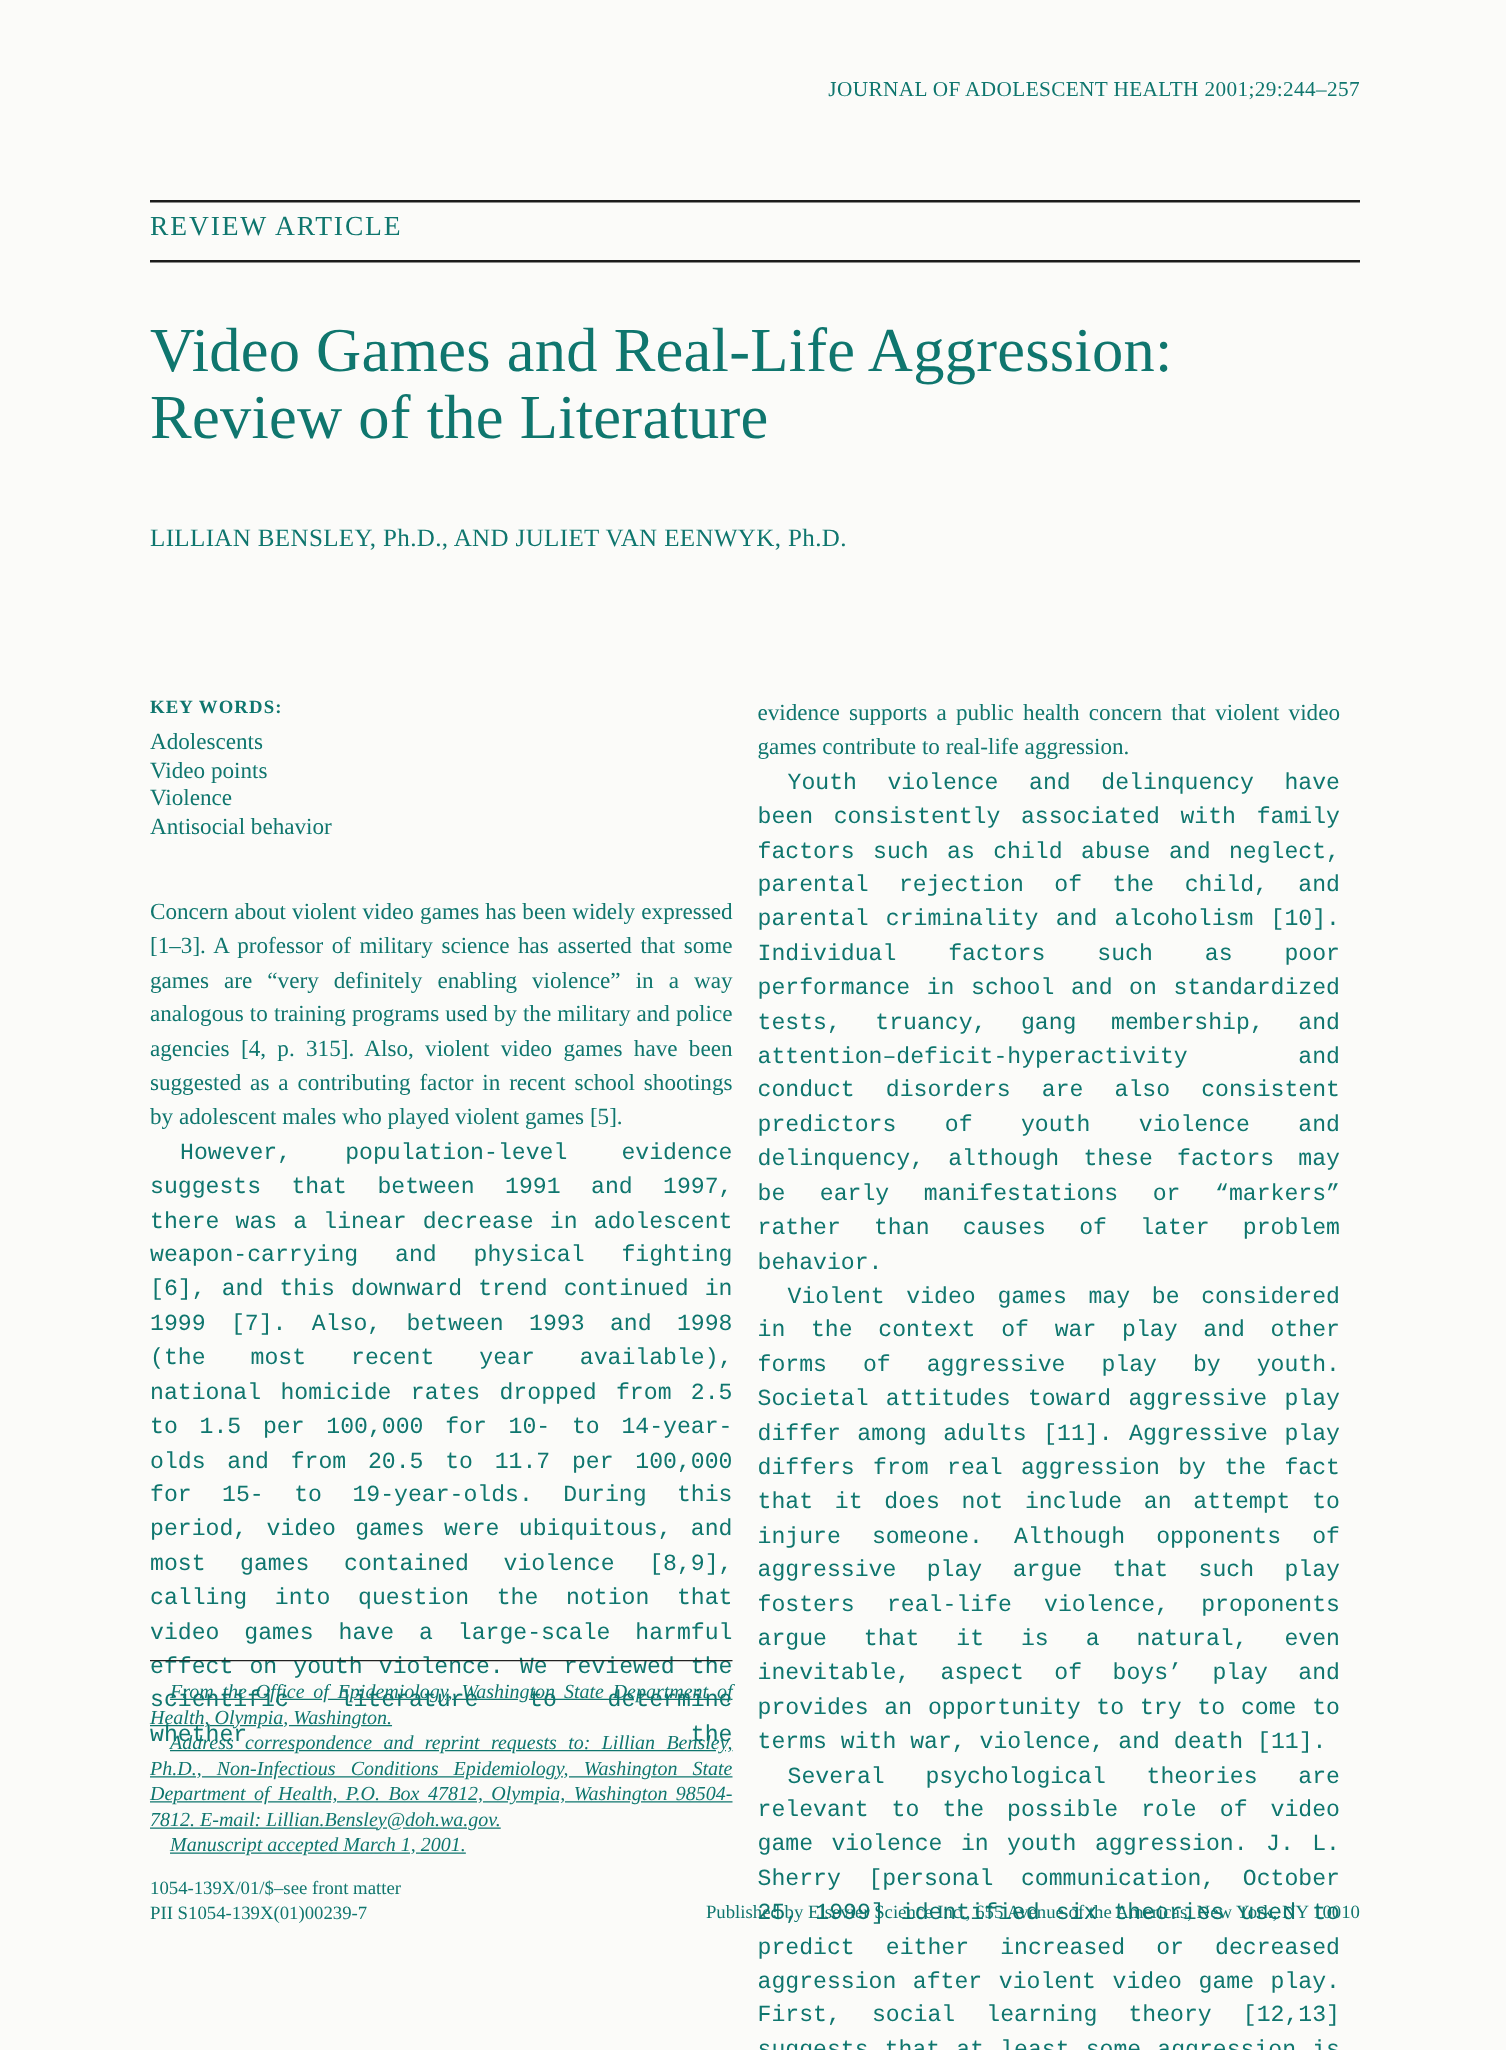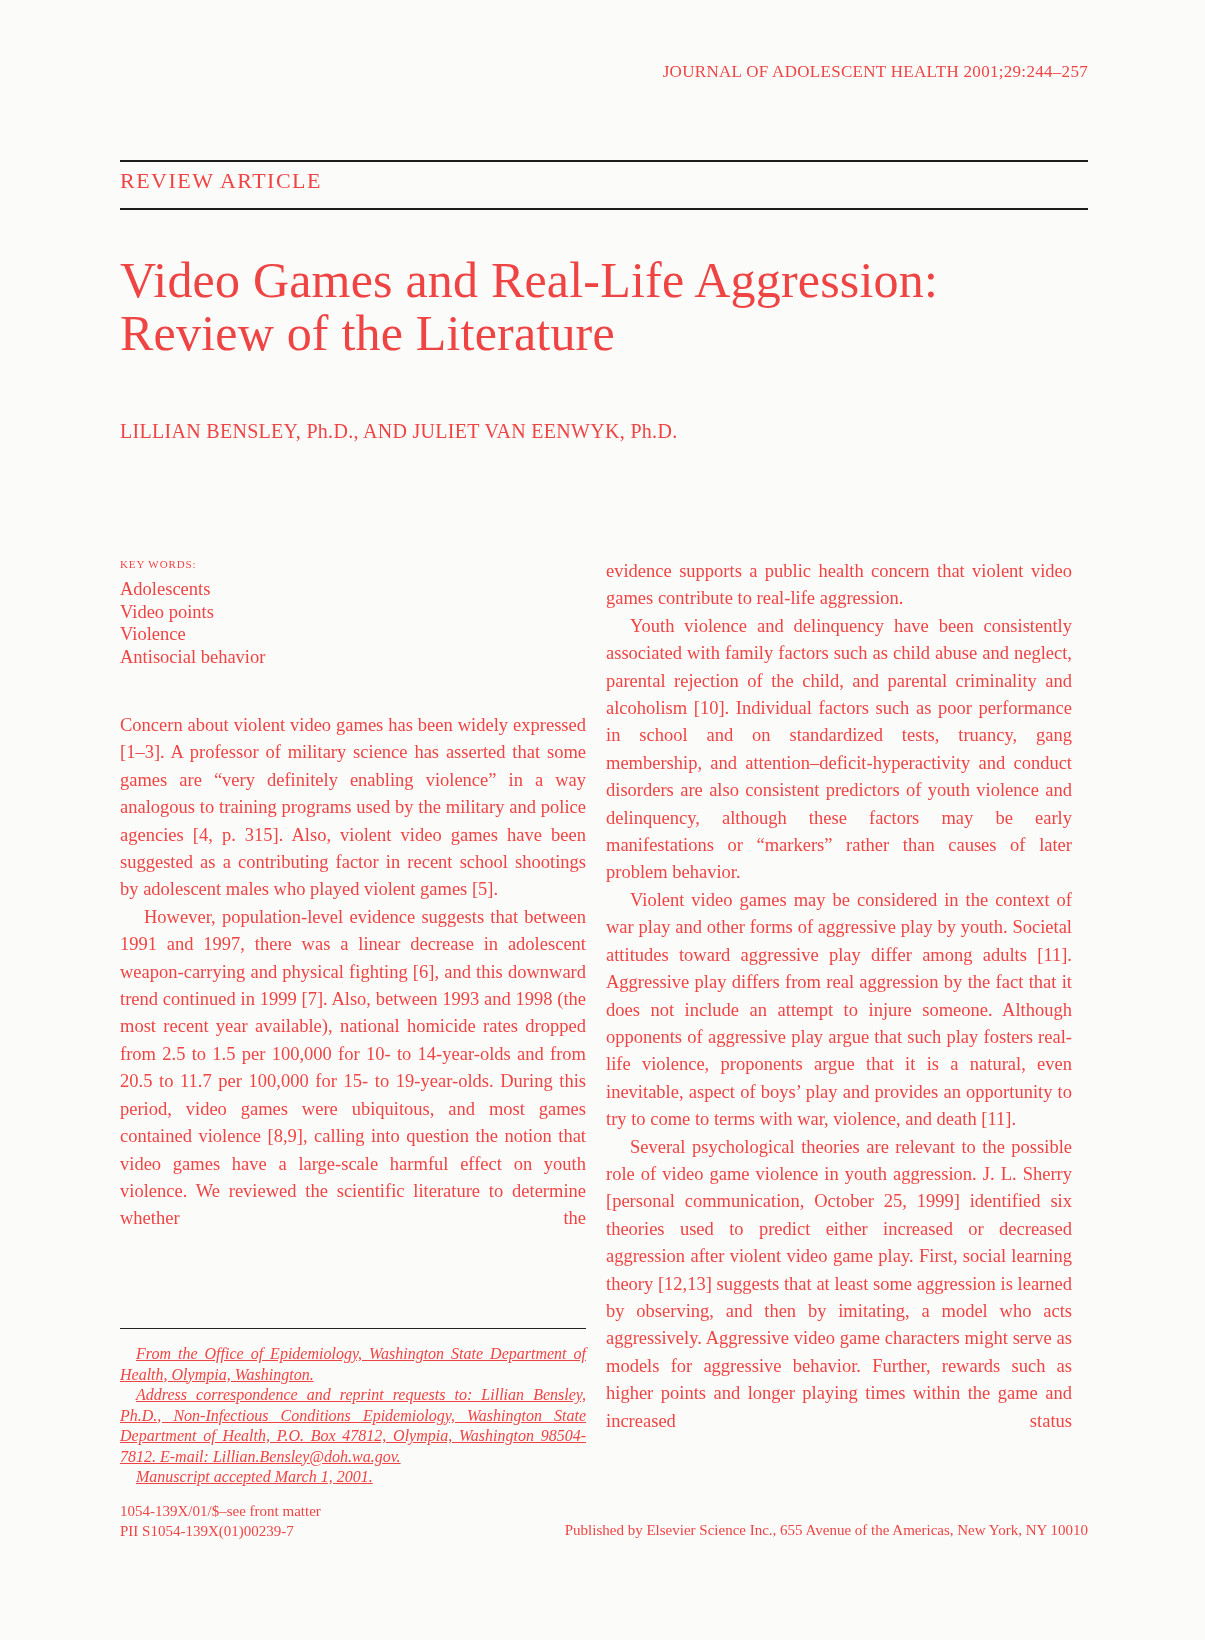--- a/index.html
+++ b/index.html
@@ -3,21 +3,21 @@
 <meta charset="utf-8">
 <style>
   html, body { margin: 0; padding: 0; }
   body { background: #fbfbf9; }
   .page {
     position: relative;
     width: 1205px;
     height: 1640px;
     background: #fbfbf9;
     font-family: "Liberation Serif", serif;
-    color: #ef4444;
+    color: #0f766e;
     overflow: hidden;
   }
   .journal-line {
     position: absolute;
     top: 62px; left: 120px; width: 968px;
     text-align: right;
     font-size: 17px;
     letter-spacing: 0.3px;
   }
   .rule {
@@ -46,34 +46,34 @@
   .authors {
     position: absolute;
     top: 420px; left: 120px;
     font-size: 20px;
     letter-spacing: 0.3px;
   }
   .col { position: absolute; top: 558px; width: 466px; }
   .col-left  { left: 120px; }
   .col-right { left: 606px; }
   .kw-label {
-    font-weight: normal;
-    font-size: 11px;
+    font-weight: bold;
+    font-size: 15px;
     letter-spacing: 0.9px;
     margin-bottom: 8px;
   }
   .kw-item { font-size: 18.5px; line-height: 22.5px; }
   .body-text { margin-top: 44px; }
   .para {
     margin: 0;
     font-size: 18.5px;
     line-height: 27.4px;
     text-align: justify;
   }
-  .indent { text-indent: 24px; }
+  .indent { text-indent: 24px; font-family: Liberation Mono, monospace; }
   .cont { text-align-last: justify; }
   .footnote-block {
     position: absolute;
     top: 1328px; left: 120px; width: 466px; text-decoration: underline;
   }
   .fn-rule { border-top: 1.6px solid #222; margin: 0 0 15px 0; }
   .fn {
     margin: 0;
     font-style: italic;
     font-size: 16px;

